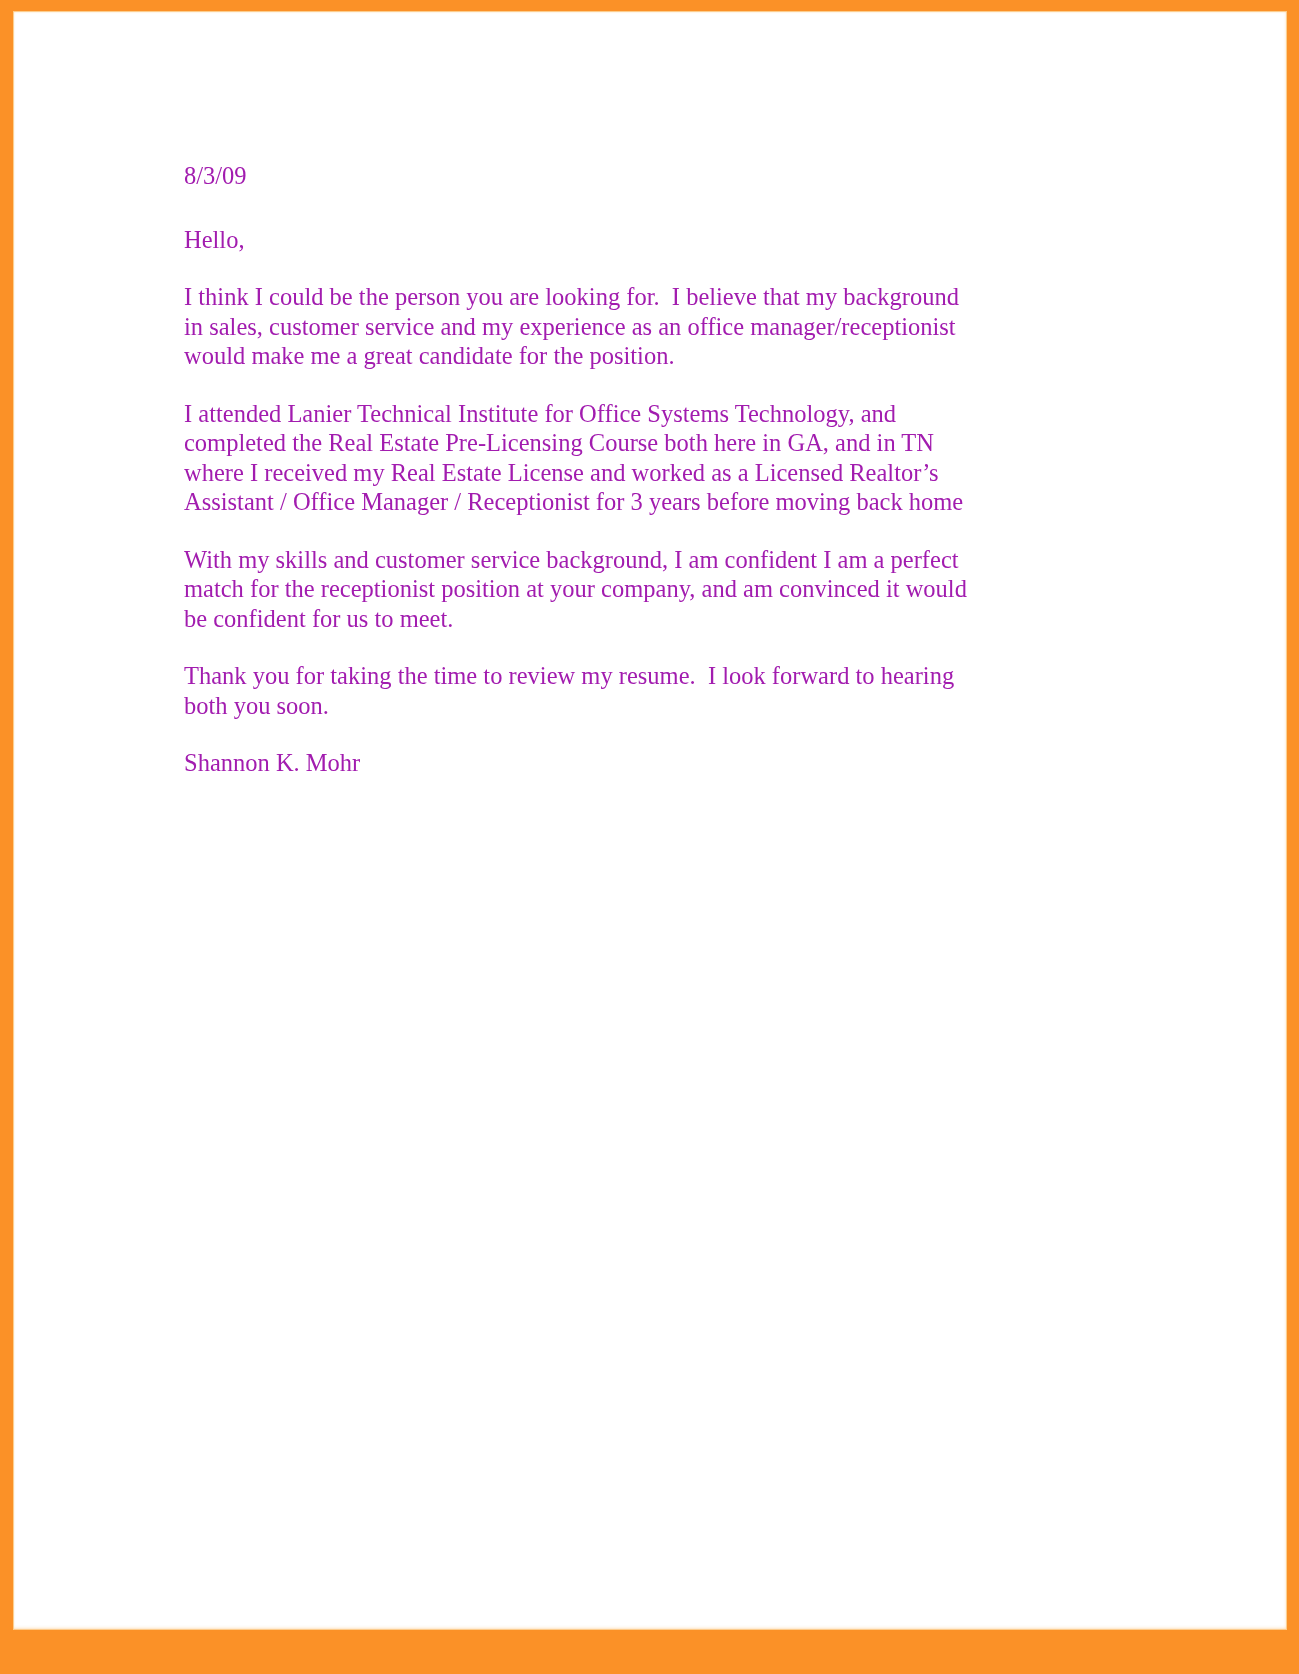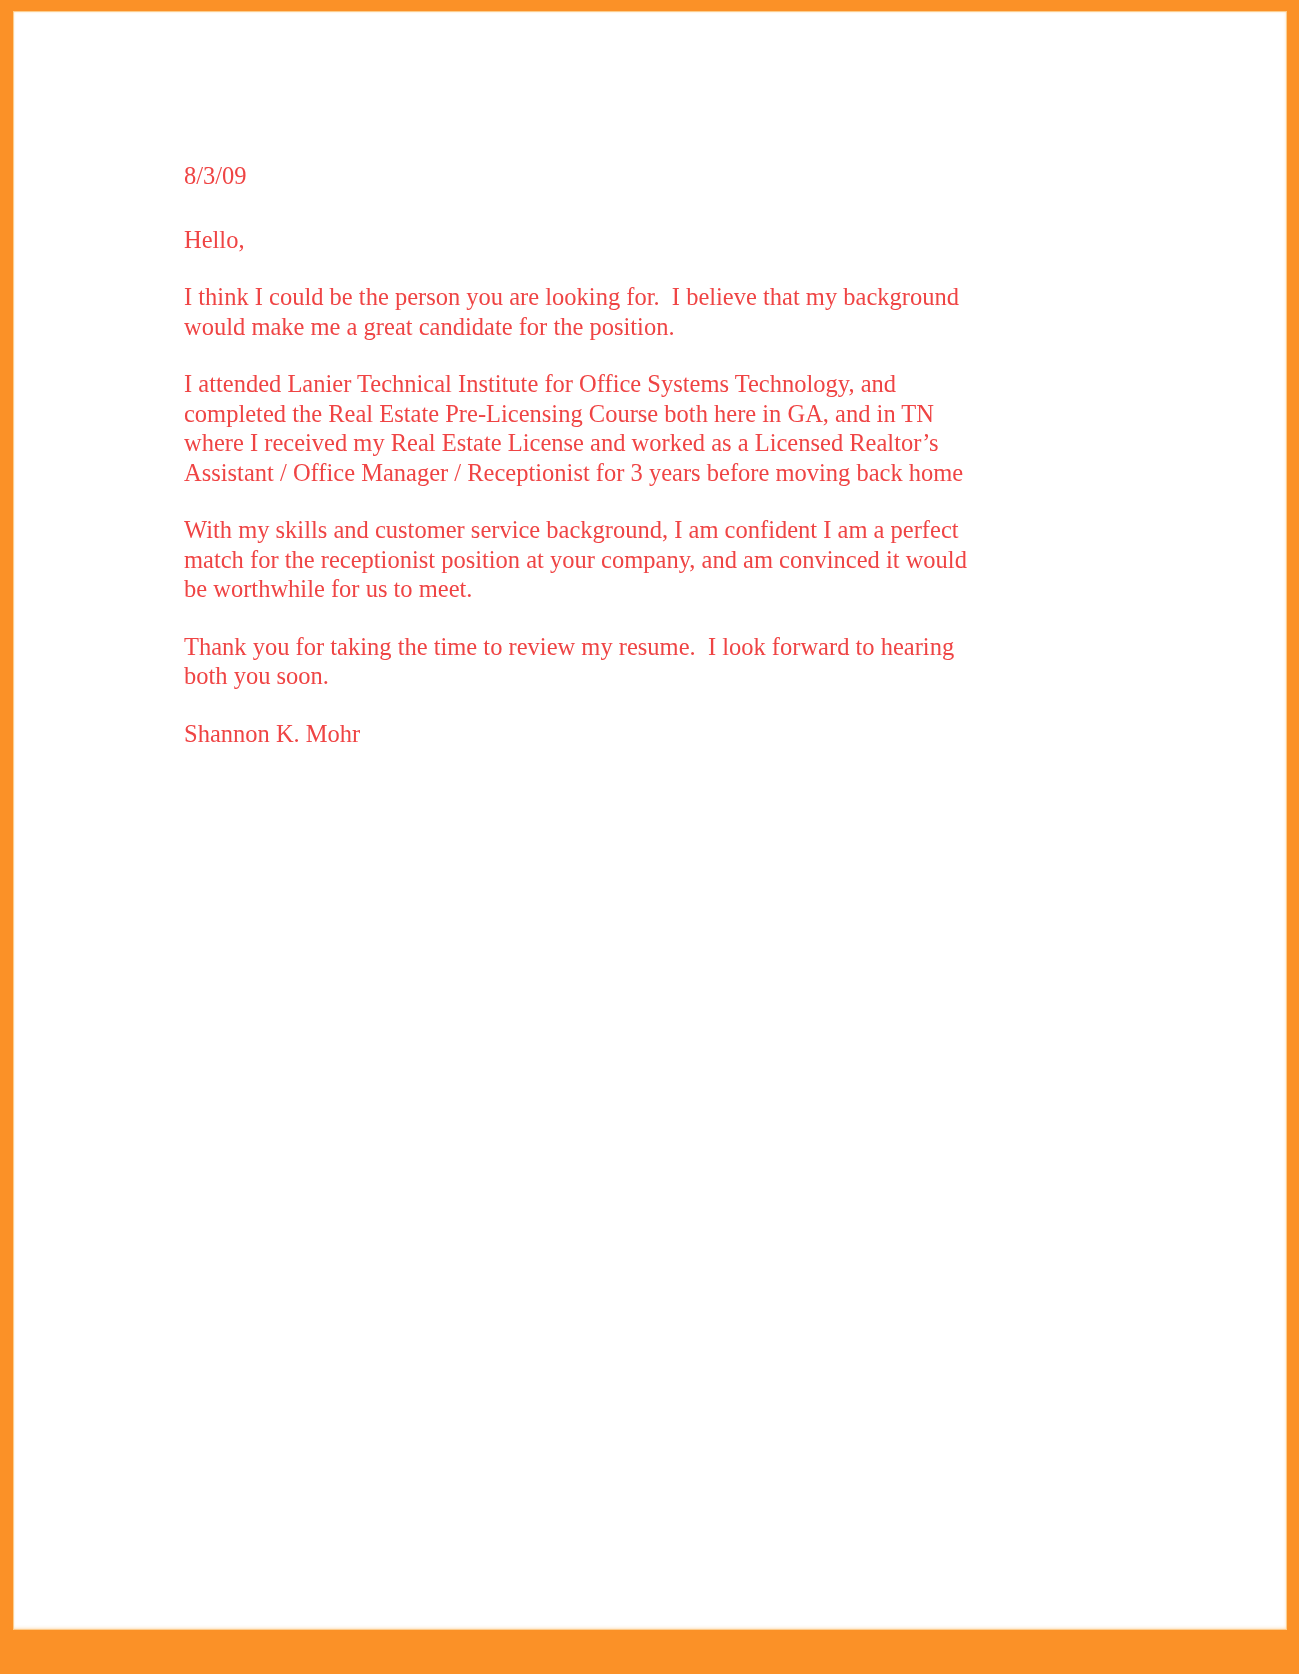--- a/index.html
+++ b/index.html
@@ -46,21 +46,21 @@
       inset 2px 0 2px -1px rgba(253, 200, 130, .35),
       inset -2px 0 3px -1px rgba(253, 200, 130, .45),
       inset 0 -3px 3px -1px rgba(253, 200, 130, .5);
   }
 
   #letter {
     position: absolute;
     left: 171px;
     top: 150px;
     width: 860px;
-    color: #ef4444;
+    color: #a21caf;
     font-size: 24.5px;
     line-height: 29.5px;
     -webkit-font-smoothing: antialiased;
   }
 
   .block {
     margin: 0 0 28px 0;
   }
   .block.date     { margin-bottom: 34px; }
   .block.greeting { }
@@ -82,34 +82,35 @@
       <div class="block date">
         <span class="line">8/3/09</span>
       </div>
 
       <div class="block greeting">
         <span class="line">Hello,</span>
       </div>
 
       <p class="block">
         <span class="line">I think I could be the person you are looking for.  I believe that my background</span>
+        <span class="line">in sales, customer service and my experience as an office manager/receptionist</span>
         <span class="line">would make me a great candidate for the position.</span>
       </p>
 
       <p class="block">
         <span class="line">I attended Lanier Technical Institute for Office Systems Technology, and</span>
         <span class="line">completed the Real Estate Pre-Licensing Course both here in GA, and in TN</span>
         <span class="line">where I received my Real Estate License and worked as a Licensed Realtor’s</span>
         <span class="line">Assistant / Office Manager / Receptionist for 3 years before moving back home</span>
       </p>
 
       <p class="block">
         <span class="line">With my skills and customer service background, I am confident I am a perfect</span>
         <span class="line">match for the receptionist position at your company, and am convinced it would</span>
-        <span class="line">be worthwhile for us to meet.</span>
+        <span class="line">be confident for us to meet.</span>
       </p>
 
       <p class="block">
         <span class="line">Thank you for taking the time to review my resume.  I look forward to hearing</span>
         <span class="line">both you soon.</span>
       </p>
 
       <div class="block sign">
         <span class="line">Shannon K. Mohr</span>
       </div>

